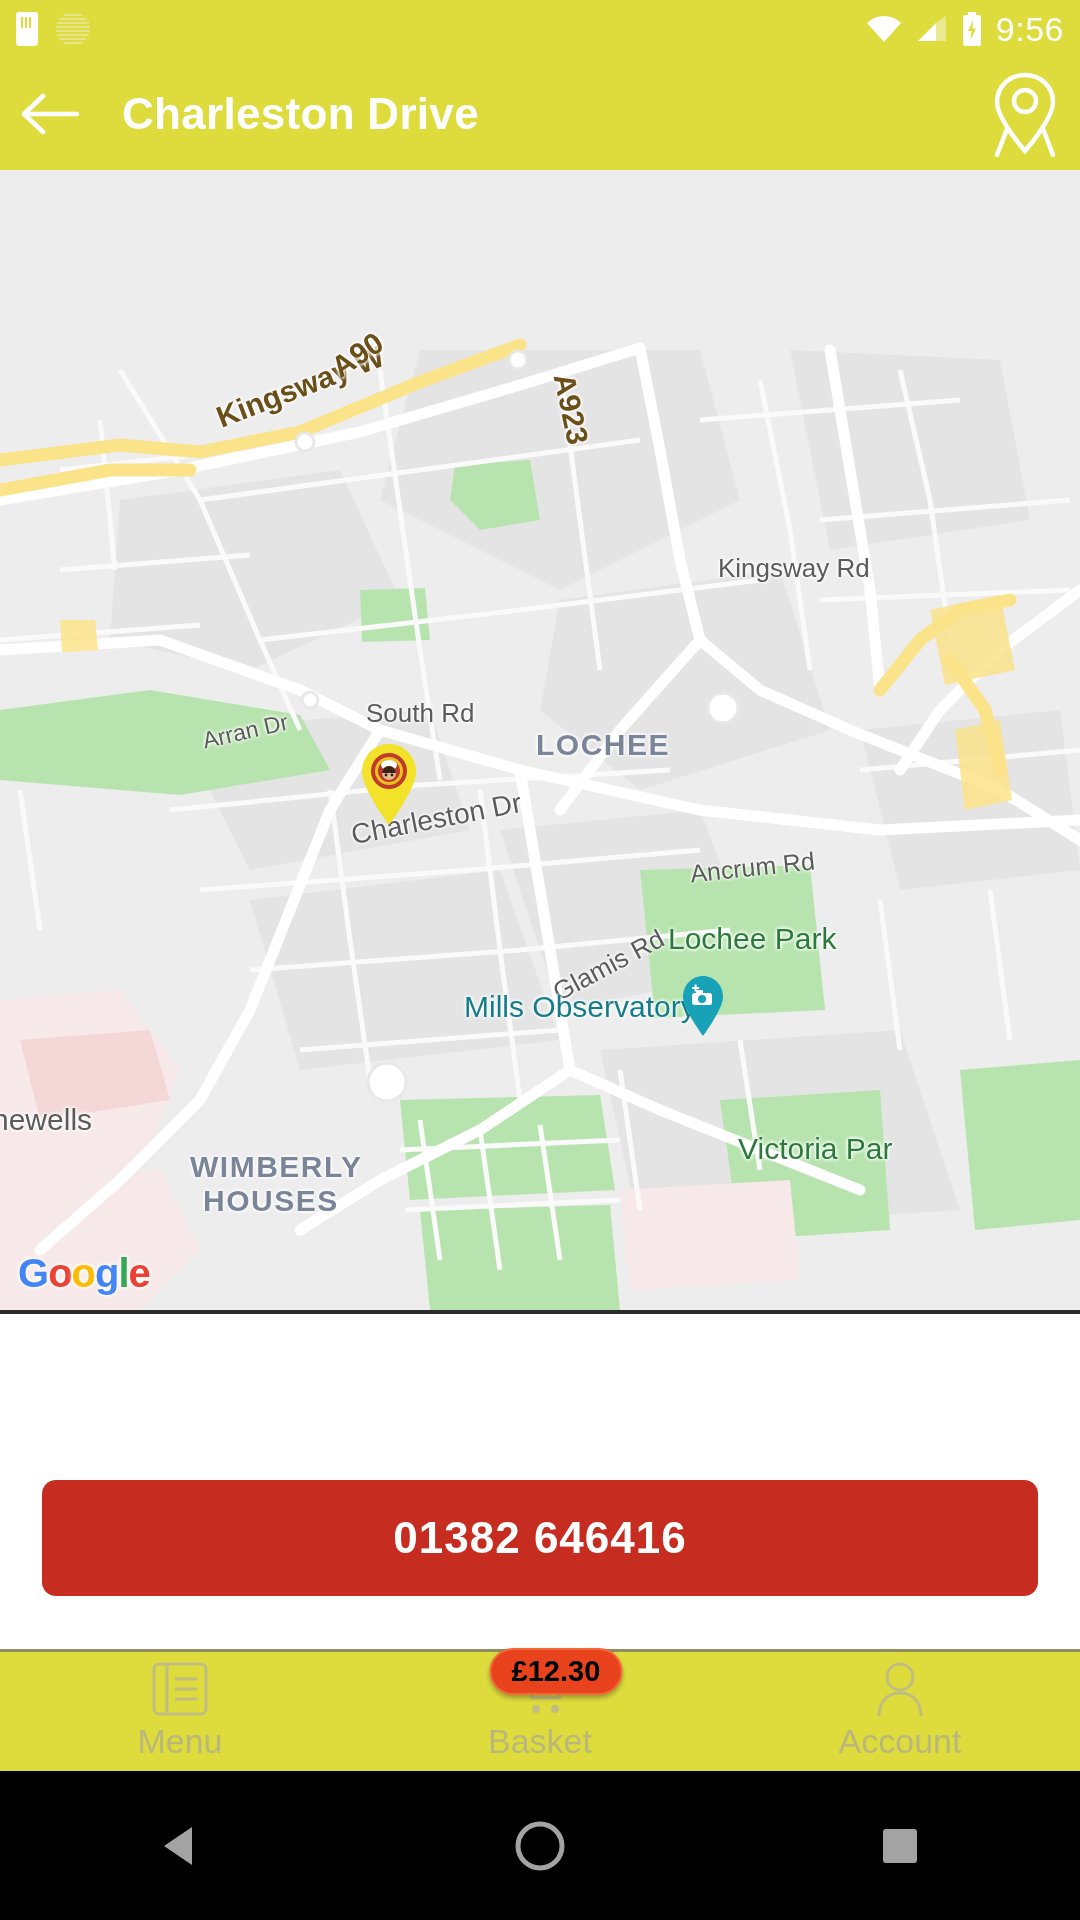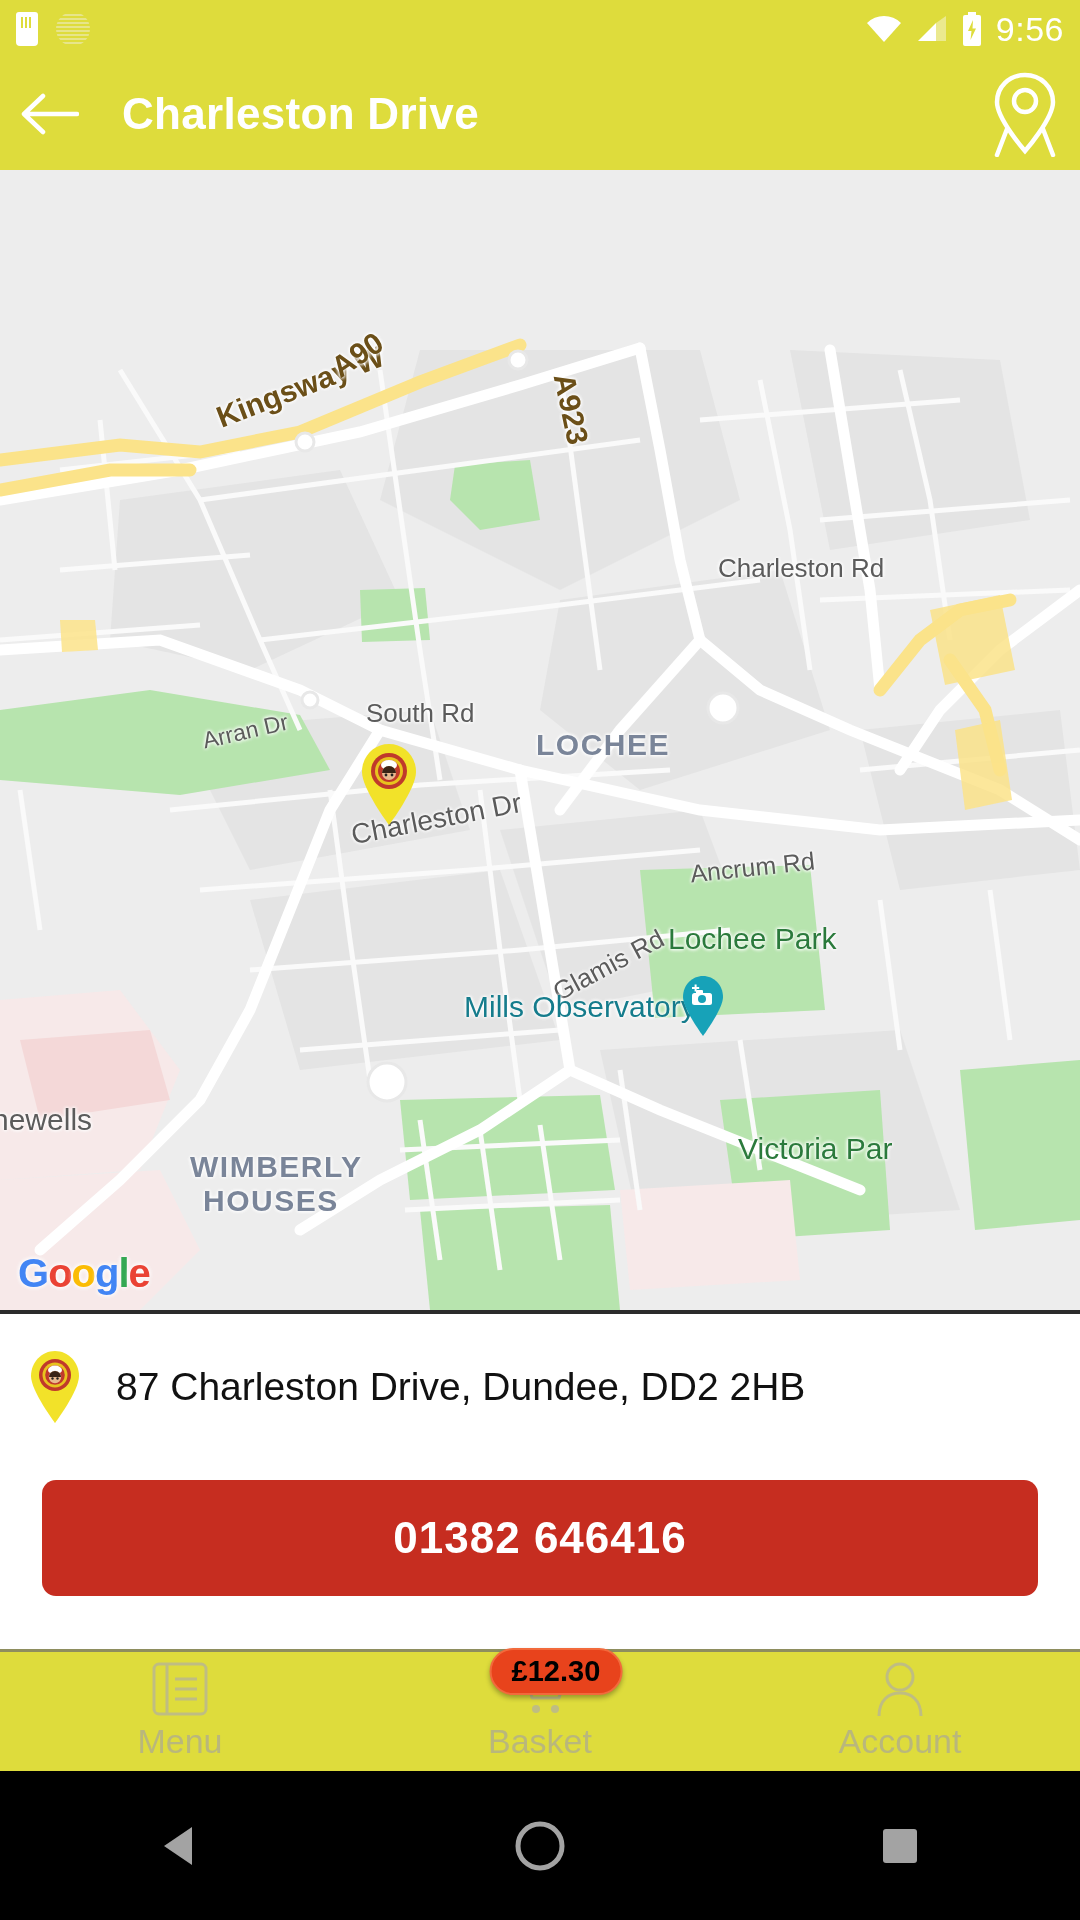--- a/index.html
+++ b/index.html
@@ -230,21 +230,21 @@
         <circle cx="305" cy="272" r="9"></circle>
         <circle cx="723" cy="538" r="15"></circle>
         <circle cx="310" cy="530" r="8"></circle>
         <circle cx="387" cy="912" r="19"></circle>
       </g>
     </svg>
 
     <div class="maplabel lbl-hwy" style="left:212px; top:200px; transform:rotate(-21deg);">Kingsway W</div>
     <div class="maplabel lbl-hwy" style="left:330px; top:168px; transform:rotate(-34deg);">A90</div>
     <div class="maplabel lbl-hwy" style="left:535px; top:222px; transform:rotate(78deg);">A923</div>
-    <div class="maplabel lbl-road" style="left:718px; top:383px;">Charleston Rd</div>
+    <div class="maplabel lbl-road" style="left:718px; top:383px;">Kingsway Rd</div>
     <div class="maplabel lbl-road" style="left:366px; top:528px;">South Rd</div>
     <div class="maplabel lbl-place" style="left:536px; top:558px;">LOCHEE</div>
     <div class="maplabel lbl-road" style="left:202px; top:548px; font-size:23px; transform:rotate(-13deg);">Arran Dr</div>
     <div class="maplabel lbl-road" style="left:350px; top:633px; font-size:28px; transform:rotate(-11deg);">Charleston Dr</div>
     <div class="maplabel lbl-road" style="left:690px; top:683px; font-size:25px; transform:rotate(-6deg);">Ancrum Rd</div>
     <div class="maplabel lbl-park" style="left:668px; top:752px;">Lochee Park</div>
     <div class="maplabel lbl-road" style="left:548px; top:780px; transform:rotate(-28deg);">Glamis Rd</div>
     <div class="maplabel lbl-poi" style="left:464px; top:820px;">Mills Observatory</div>
     <div class="maplabel lbl-road" style="left:-8px; top:933px; font-size:30px;">hewells</div>
     <div class="maplabel lbl-place" style="left:190px; top:980px;">WIMBERLY</div>
@@ -270,34 +270,20 @@
       <rect x="16" y="15" width="7" height="4" rx="1" fill="#fff"></rect>
       <path d="M12 12 l2.6 0 l0-2.6 l2 0 l0 2.6 l2.6 0 l0 2 l-2.6 0 l0 2.6 l-2 0 l0-2.6 l-2.6 0 z" fill="#fff"></path>
     </svg>
 
     <div class="glogo">
       <span>G</span><span>o</span><span>o</span><span>g</span><span>l</span><span>e</span>
     </div>
   </div>
 
   <div class="infopanel">
-    <div class="addr-row">
-      <svg class="addr-pin" viewBox="0 0 54 74">
-        <path d="M27 73 C27 73 51 41 51 26 C51 12 40 1 27 1 C14 1 3 12 3 26 C3 41 27 73 27 73 Z" fill="#F2E229"></path>
-        <circle cx="27" cy="25" r="16" fill="#C0392B"></circle>
-        <circle cx="27" cy="25" r="12.5" fill="#E8C31E"></circle>
-        <circle cx="27" cy="25" r="9.8" fill="#C0392B"></circle>
-        <ellipse cx="27" cy="20" rx="7" ry="4.4" fill="#fff"></ellipse>
-        <ellipse cx="27" cy="27" rx="6.2" ry="6.2" fill="#E9B98E"></ellipse>
-        <path d="M21 27 a6 6 0 0 1 12 0 z" fill="#3A2416"></path>
-        <circle cx="24.5" cy="28.5" r="1.2" fill="#222"></circle>
-        <circle cx="29.5" cy="28.5" r="1.2" fill="#222"></circle>
-      </svg>
-      <div class="addr-text">87 Charleston Drive, Dundee, DD2 2HB</div>
-    </div>
     <div class="call-btn">
       <span class="call-btn-label">01382 646416</span>
     </div>
   </div>
 
   <div class="tabbar">
 
     <div class="tab">
       <div class="tab-icon">
         <svg width="58" height="54" viewBox="0 0 58 54">

